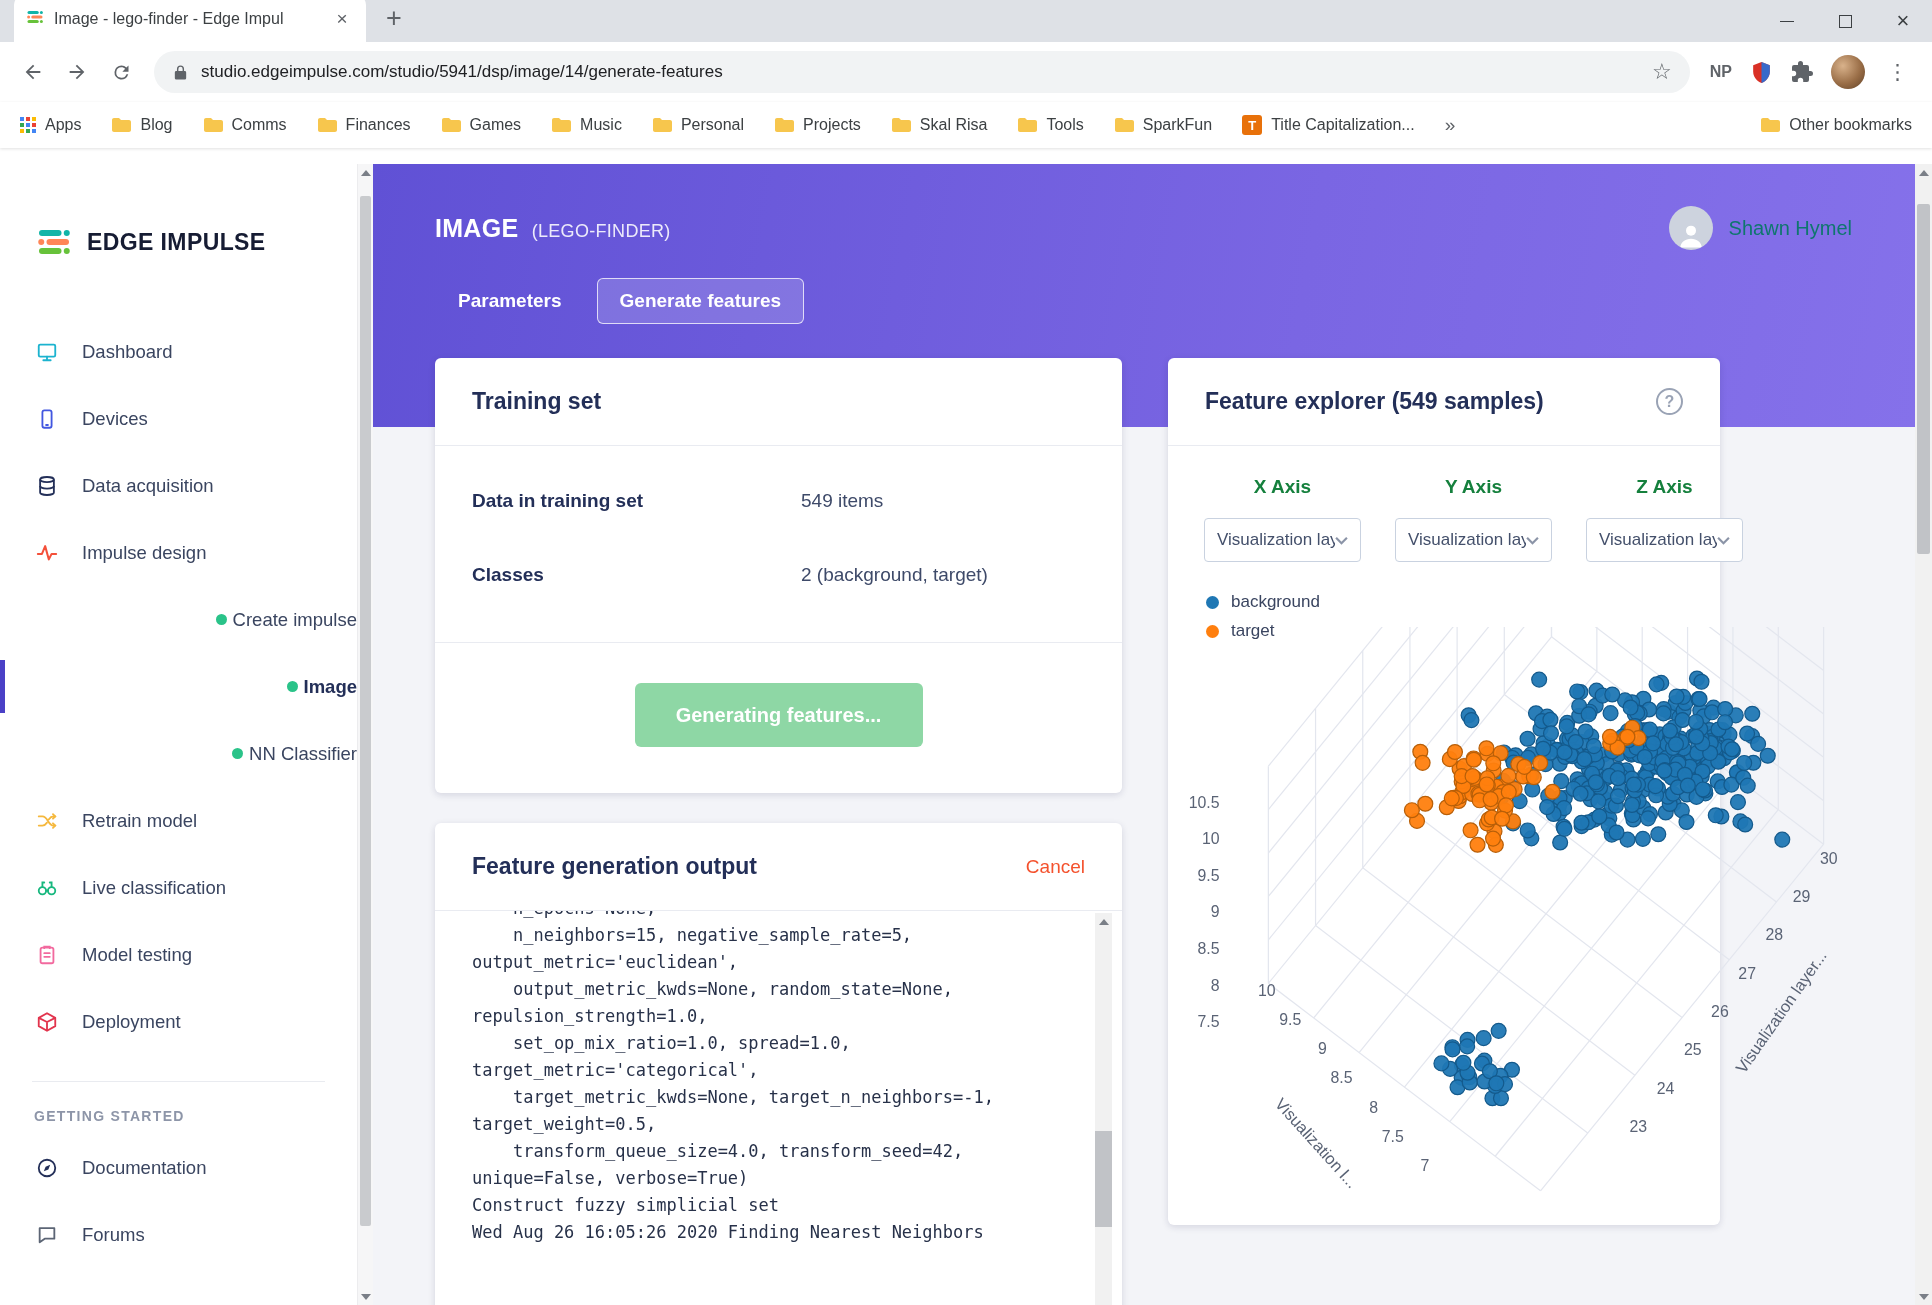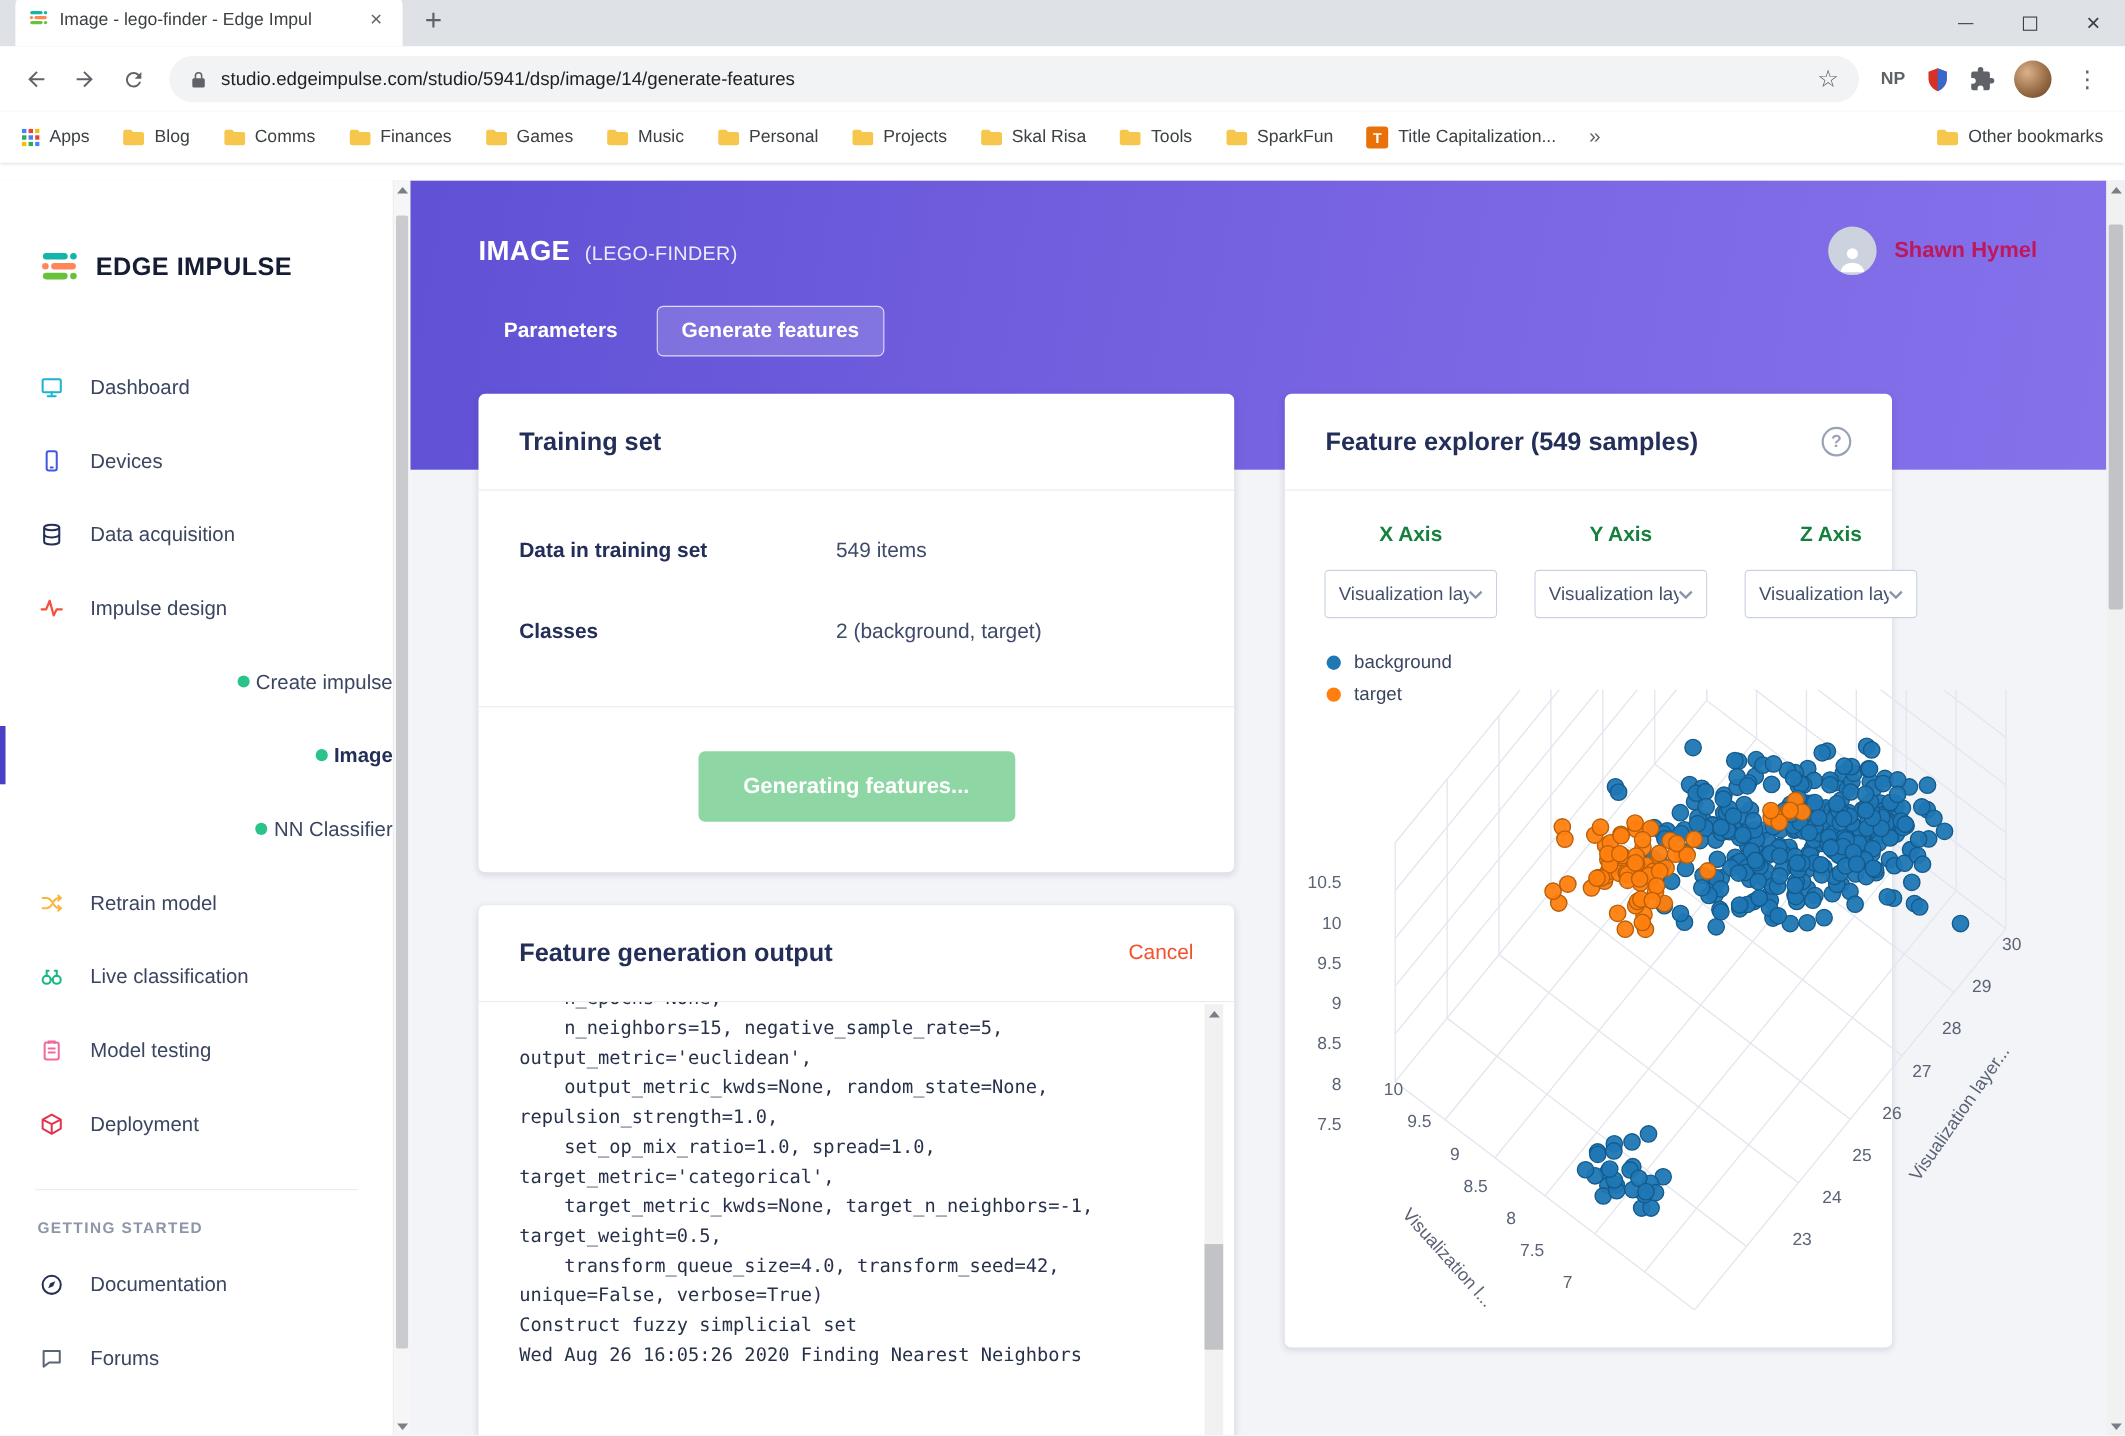--- a/index.html
+++ b/index.html
@@ -60,35 +60,35 @@
 .shead{padding:26px 0 10px 34px;font-size:14px;letter-spacing:1.3px;color:#8d95a8;font-weight:bold;}
 
 
 .main{flex:1;position:relative;overflow:hidden;}
 .purpleband{position:absolute;top:0;left:0;right:0;height:263px;background:linear-gradient(100deg,#6051d5 0%,#7a66e3 60%,#8571ea 100%);}
 .topbar{position:relative;display:flex;justify-content:space-between;align-items:center;padding:42px 63px 0 62px;}
 .apptitle{color:#fff;font-size:25px;font-weight:bold;letter-spacing:.3px;}
 .apptitle .subt{font-size:18px;font-weight:normal;color:rgba(255,255,255,.88);margin-left:6px;}
 .userbox{display:flex;align-items:center;gap:16px;}
 .uavatar{width:44px;height:44px;border-radius:50%;background:#cdd3de;display:flex;align-items:flex-end;justify-content:center;overflow:hidden;}
-.uname{color:#be185d;font-size:20px;font-weight:bold;}
+.uname{color:#0f766e;font-size:20px;font-weight:normal;}
 .ptabs{position:relative;display:flex;gap:12px;padding:28px 0 0 62px;}
 .ptab{padding:11px 22px;color:#fff;font-size:19px;font-weight:bold;border-radius:6px;border:1px solid transparent;}
 .ptab.active{background:rgba(255,255,255,.16);border-color:rgba(255,255,255,.75);}
 .columns{position:relative;display:flex;gap:46px;padding:34px 0 0 62px;align-items:flex-start;}
 .colL{width:687px;display:flex;flex-direction:column;gap:30px;}
 .colR{width:552px;}
 .card{background:#fff;border-radius:6px;box-shadow:0 2px 7px rgba(25,31,79,.14);}
 .chead{display:flex;justify-content:space-between;align-items:center;padding:30px 37px;}
 .ctitle{font-size:23px;font-weight:600;color:#232f58;}
 .hr{border-top:1px solid #e9ebf1;}
 
 
 .trows{padding:44px 37px 4px;}
-.trow{display:flex;margin-bottom:52px;}
+.trow{display:flex;margin-bottom:52px;gap:41px;}
 .trow .lab{width:288px;font-size:19px;font-weight:bold;color:#232f58;flex:0 0 auto;}
 .trow .val{font-size:19px;color:#3e4a69;}
 .tbtnarea{padding:40px 0 46px;display:flex;justify-content:center;}
 .genbtn{width:288px;height:64px;border:none;border-radius:6px;background:#8ed7a5;color:#fff;font-size:20px;font-weight:bold;font-family:inherit;}
 
 
 .cancel{font-size:19px;color:#f4522e;}
 .console{position:relative;padding:0 70px 0 37px;height:430px;overflow:hidden;font-family:"DejaVu Sans Mono","Liberation Mono",monospace;font-size:17px;line-height:27px;color:#273149;}
 .console .ln{white-space:pre;}
 .console .ln:first-child{margin-top:-16px;}

